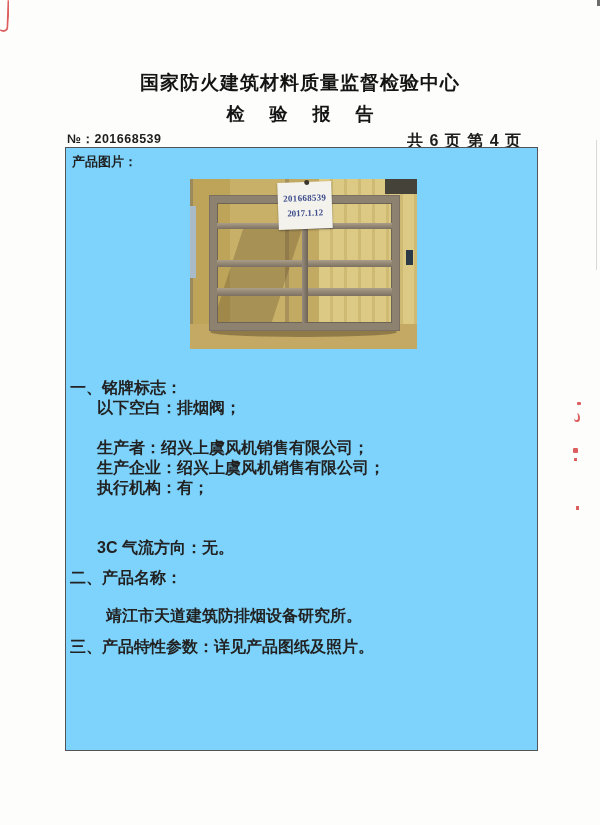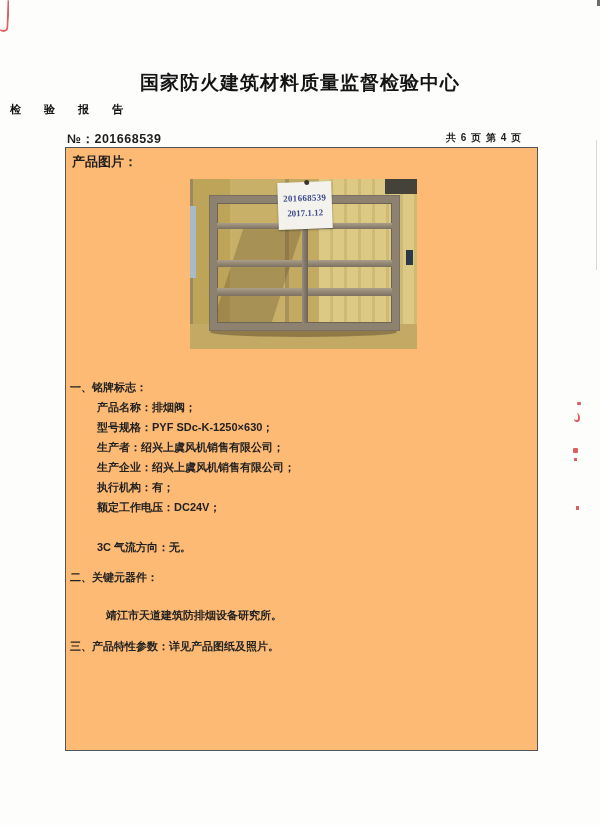--- a/index.html
+++ b/index.html
@@ -9,29 +9,29 @@
     position:relative; width:600px; height:825px; background:#fdfdfc; overflow:hidden;
     color:#1e1e1e;
   }
   
   .title {
     position:absolute; top:70px; left:0; width:100%;
     text-align:center; font-size:19px; font-weight:700; letter-spacing:1px; color:#141414;
   }
   .subtitle {
     position:absolute; top:102px; left:0; width:100%;
-    font-size:11px; font-weight:700; letter-spacing:10px; text-indent:10px; color:#141414;
+    text-align:center; font-size:18px; font-weight:700; letter-spacing:10px; text-indent:10px; color:#141414;
   }
   .meta-row { position:absolute; top:131px; left:65px; width:473px; height:16px; font-size:12.5px; }
   .report-no { position:absolute; left:2px; top:0; font-weight:600; letter-spacing:0.5px; }
-  .page-info { position:absolute; right:16px; top:0; font-weight:700; font-size:10px; letter-spacing:1px; }
+  .page-info { position:absolute; right:16px; top:0; font-weight:700; font-size:16px; letter-spacing:1px;text-decoration:underline; }
   
   .main-box {
     position:absolute; left:65px; top:147px; width:473px; height:604px;
-    border:1.5px solid #53535a; background:#fdba74;
+    border:1.5px solid #53535a; background:#7dd3fc;
   }
   .photo-caption { position:absolute; left:6px; top:5px; font-size:13px; font-weight:700; }
   
   .photo {
     position:absolute; left:124px; top:31px; width:227px; height:170px;
     background:#c6b06c; overflow:hidden;
   }
   .ph-door { position:absolute; left:0; top:0; width:58%; height:86%;
     background:linear-gradient(90deg,#9a8a5e 0 2%,#bda459 2% 30%,#c8b068 30% 72%,#a9915a 72% 75%,#c3aa62 75% 100%); }
   .ph-card { position:absolute; right:0; top:0; width:43%; height:86%;
@@ -61,21 +61,21 @@
     background:#f3f2ec; transform:rotate(-2deg);
     box-shadow:0 1px 2px rgba(0,0,0,0.35);
     text-align:center; color:#3e4d8d; font-weight:700;
     font-family:"Liberation Serif","DejaVu Serif",serif; font-size:9px; line-height:1.0;
   }
   .ph-label .pin { position:absolute; left:50%; top:-2px; width:5px; height:5px; border-radius:50%;
     background:#3a352c; }
   .ph-label .l1 { margin-top:12px; letter-spacing:0.3px; }
   .ph-label .l2 { margin-top:6px; }
   
-  .tl { position:absolute; font-size:11px; font-weight:700; color:#222; white-space:nowrap; line-height:15px; }
+  .tl { position:absolute; font-size:16px; font-weight:700; color:#222; white-space:nowrap; line-height:15px; }
   .sec { left:4px; }
   .ind { left:31px; }
   .ind2 { left:40px; }
   .foot { left:2px; }
   
   .scan-edge-line { position:absolute; left:596px; top:140px; width:1px; height:130px; background:#d9d9d9; }
   .scan-corner-mark { position:absolute; left:597px; top:0; width:3px; height:6px; background:#6c6c6c; }
   .red { position:absolute; background:#d84343; opacity:0.85; }
   .rm-a { left:577px; top:402px; width:4px; height:3px; border-radius:1px; }
   .rm-b { left:574px; top:413px; width:6px; height:9px; border-radius:40% 60% 50% 50%;
@@ -119,29 +119,27 @@
         <div class="strut"></div>
       </div>
       <div class="ph-label">
         <div class="pin"></div>
         <div class="l1">201668539</div>
         <div class="l2">2017.1.12</div>
       </div>
     </div>
 
     <div class="tl sec" style="top:232px">一、铭牌标志：</div>
-    <div class="tl ind" style="top:252px">产品名称：排烟阀；</div>
-    <div class="tl ind" style="top:272px">型号规格：PYF SDc-K-1250×630；</div>
+    <div class="tl ind" style="top:252px">以下空白：排烟阀；</div>
     <div class="tl ind" style="top:292px">生产者：绍兴上虞风机销售有限公司；</div>
     <div class="tl ind" style="top:312px">生产企业：绍兴上虞风机销售有限公司；</div>
     <div class="tl ind" style="top:332px">执行机构：有；</div>
-    <div class="tl ind" style="top:352px">额定工作电压：DC24V；</div>
     <div class="tl ind" style="top:392px">3C 气流方向：无。</div>
 
-    <div class="tl sec" style="top:422px">二、关键元器件：</div>
+    <div class="tl sec" style="top:422px">二、产品名称：</div>
     <div class="tl sec" style="top:491px">三、产品特性参数：详见产品图纸及照片。</div>
 
     <div class="tl ind2" style="top:460px">靖江市天道建筑防排烟设备研究所。</div>
 
 
   </div>
 
   <div class="scan-edge-line"></div>
   <div class="scan-corner-mark"></div>
   <div class="red rm-a"></div>

